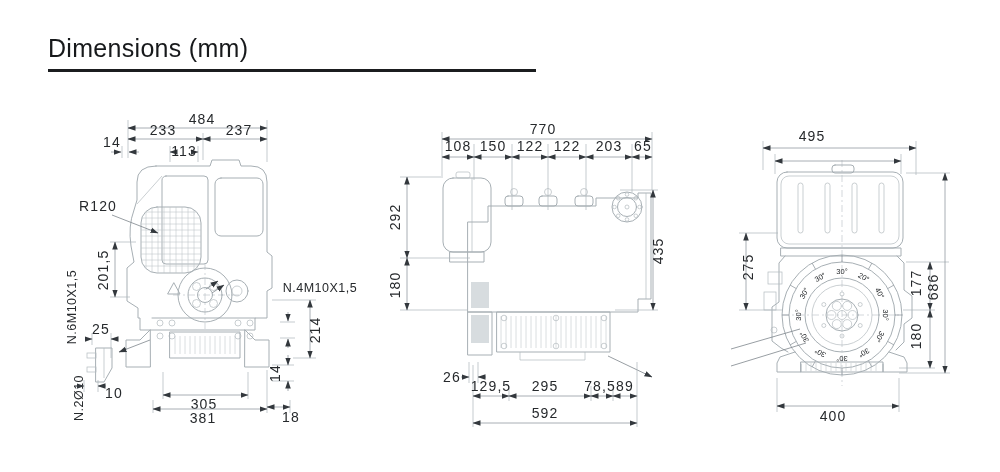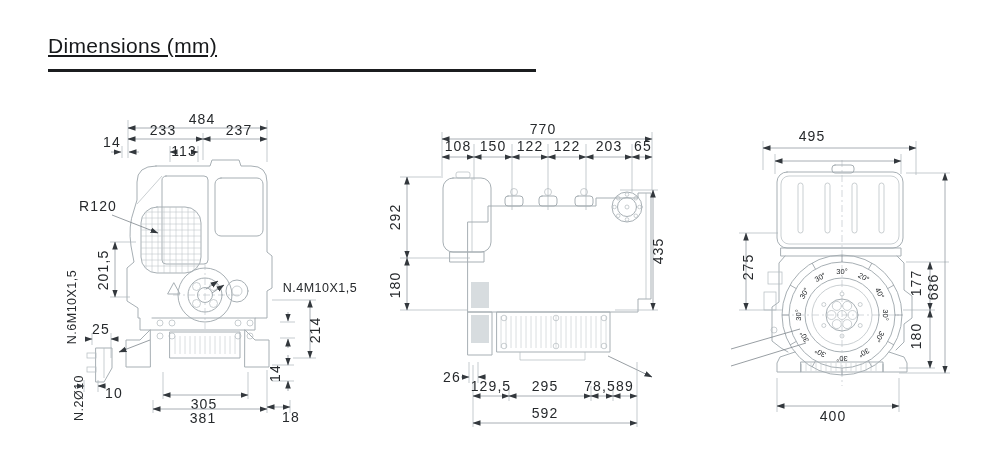--- a/index.html
+++ b/index.html
@@ -1,23 +1,22 @@
 <!DOCTYPE html>
 <html><head>
 <meta charset="utf-8">
 <style>
   html,body { margin:0; padding:0; }
   body {
     width:1000px; height:472px; background:#ffffff; position:relative;
     overflow:hidden; font-family:"Liberation Sans", sans-serif;
   }
   .title {
-    position:absolute; left:48px; top:34px; font-size:21px; color:#17191b;
+    position:absolute; left:48px; top:34px; font-size:25px; color:#17191b;
     letter-spacing:.3px;
-    text-decoration:underline;
   }
   .rule {
     position:absolute; left:48px; top:69px; width:488px; height:3px; background:#1b1d1f;
   }
   svg.drawing { position:absolute; left:0; top:0; }
   text { fill:#26292c; font-size:14px; letter-spacing:1.1px; text-anchor:middle;
          font-family:"Liberation Sans", sans-serif; }
   text.sm  { font-size:12.5px; letter-spacing:.5px; }
   text.ang { font-size:7.5px;  letter-spacing:0; }
   .out   { stroke:#a7afb4; stroke-width:1;   fill:none; stroke-linejoin:round; stroke-linecap:round; }

